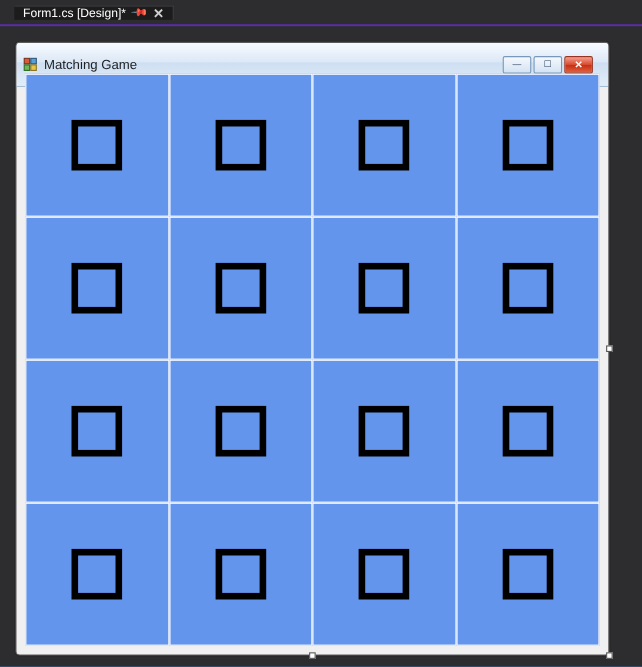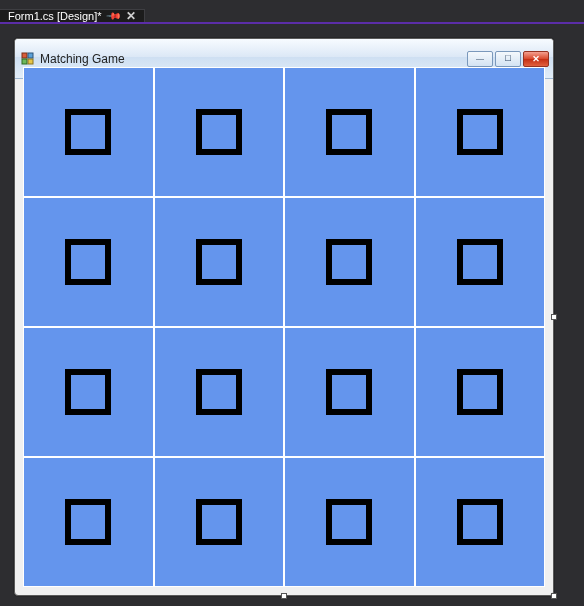--- a/index.html
+++ b/index.html
@@ -11,21 +11,22 @@
     width: 584px;
     height: 606px;
     overflow: hidden;
   }
   
   .tab-bar {
     height: 24px;
     background: #2d2d30;
     border-bottom: 2px solid #5b2da8;
     display: flex;
-    align-items: flex-end;
+    align-items: center;
+    padding-left: 13px;
   }
   .tab {
     background: #1c1c1c;
     color: #fff;
     font-size: 11px;
     padding: 0 8px;
     display: flex;
     align-items: center;
     gap: 6px;
     border-top: 1px solid #3e3e42;
@@ -60,21 +61,21 @@
     border-radius: 4px;
     box-shadow: 0 0 0 1px rgba(0,0,0,0.15);
   }
   .titlebar {
     height: 40px;
     background: linear-gradient(#f7fbff, #dce8f6 45%, #cedff2 46%, #e2edf8);
     border-bottom: 1px solid #9fb8d4;
     border-radius: 3px 3px 0 0;
     display: flex;
     align-items: center;
-    padding: 0 4px 0 6px;
+    padding: 0 14px 0 6px;
   }
   .app-icon {
     width: 14px;
     height: 14px;
     margin-right: 5px;
     display: inline-block;
   }
   .app-icon svg { display:block; }
   .title-text {
     font-size: 12px;

